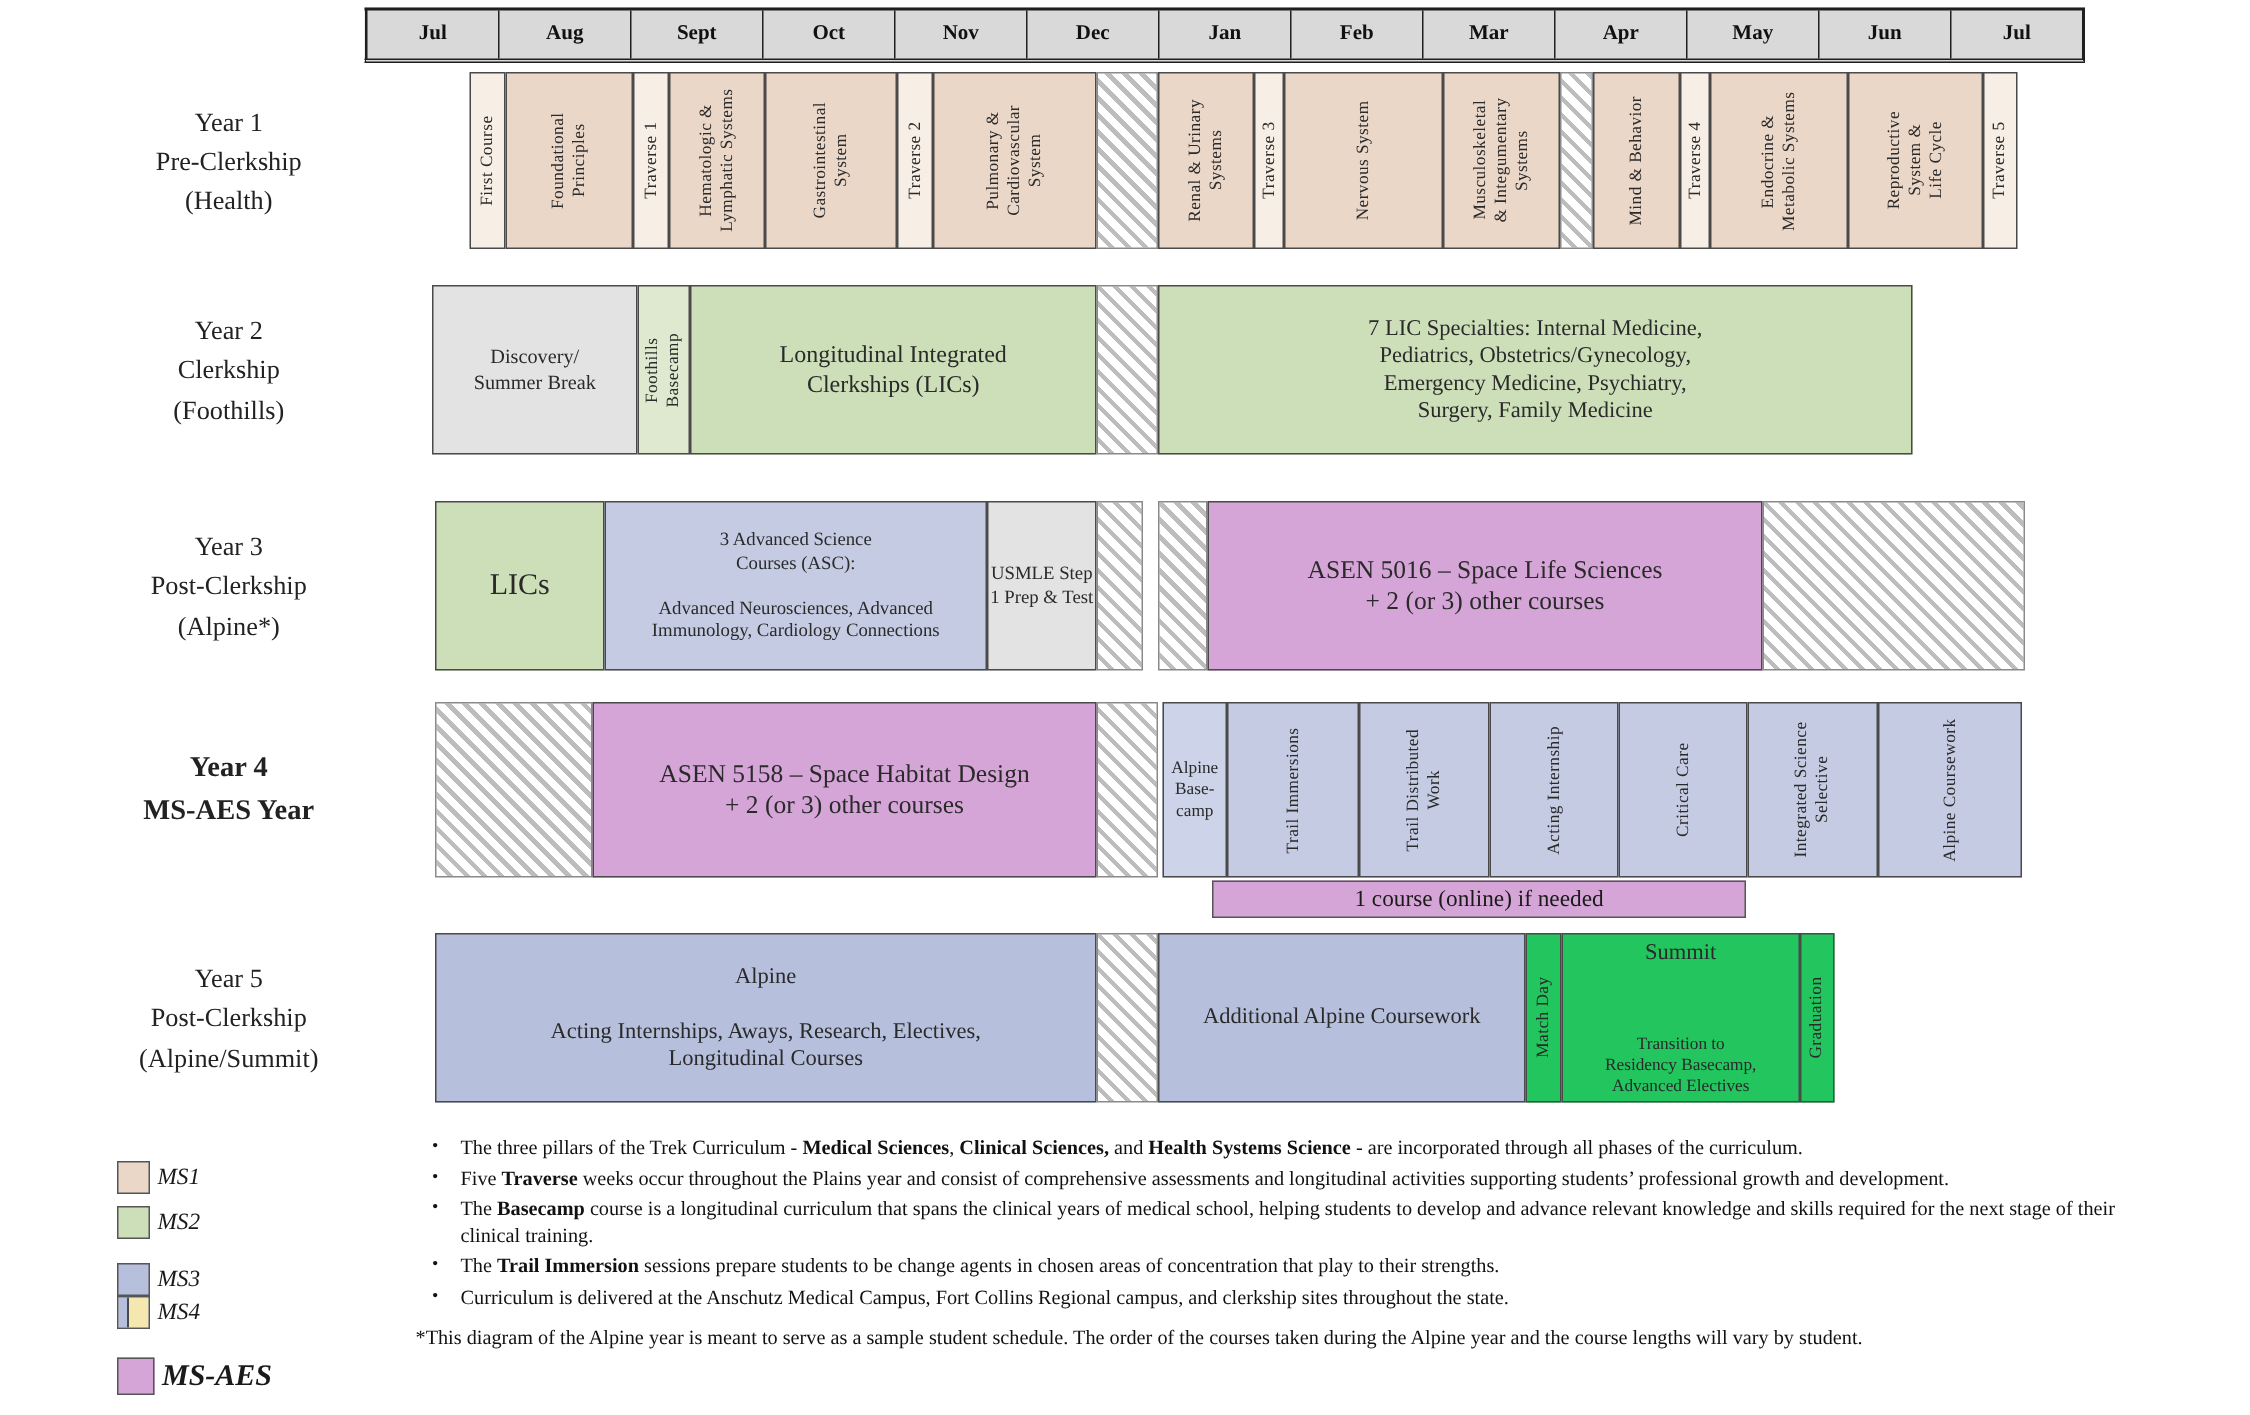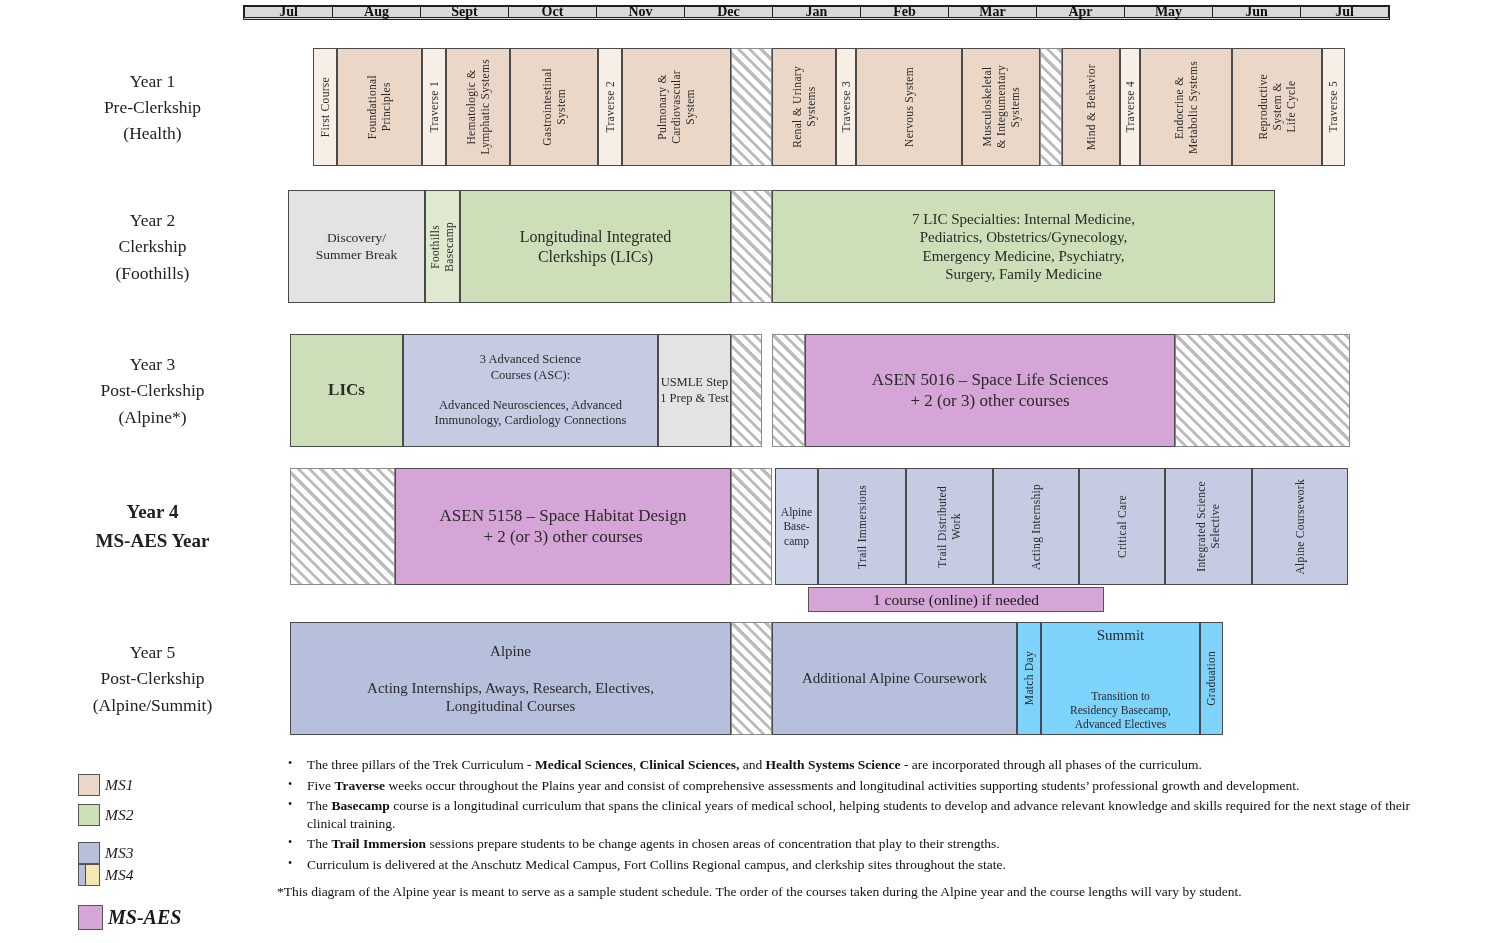--- a/index.html
+++ b/index.html
@@ -1,38 +1,38 @@
 <!DOCTYPE html>
 <html><head>
 <meta charset="utf-8">
 <style>
   html,body{margin:0;padding:0;background:#fff;}
   .canvas{position:relative;width:1500px;height:943px;background:#fff;
     font-family:"Liberation Serif",serif;color:#1a1a1a;overflow:hidden;}
 
   
-  .month-header{position:absolute;left:243px;top:5px;width:1147px;height:15px;
+  .month-header{position:absolute;left:243px;top:5px;width:1147px;height:37px;
     display:flex;background:#d9d9d9;border:2px solid #1f1f1f;border-bottom:3px double #1f1f1f;
     box-sizing:border-box;}
   .month-cell{flex:1;display:flex;align-items:center;justify-content:center;
     border-right:1px solid #1f1f1f;font-weight:bold;font-size:14px;color:#111;}
   .month-cell:last-child{border-right:none;}
 
   
   .block{position:absolute;box-sizing:border-box;border:1.5px solid #4a4a4a;
     display:flex;flex-direction:column;align-items:center;justify-content:center;
     text-align:center;overflow:hidden;}
   .block .lbl{white-space:pre-line;line-height:1.22;color:#2a2a2a;}
   .block .ttl{white-space:pre-line;line-height:1.25;color:#2a2a2a;margin-bottom:10px;}
   .block.v .lbl{writing-mode:vertical-rl;transform:rotate(180deg);letter-spacing:.3px;}
 
   .ms1{background:#EAD7C8;} .light{background:#F7EEE5;}
   .ms2{background:#CCDFB8;} .ms2l{background:#DEE9D0;}
   .ms3{background:#B6BFDB;} .ms3l{background:#C4CBE3;} .ms3ll{background:#CDD3E9;}
-  .ms4{background:#7dd3fc;gap:35px;} .msaes{background:#D5A5D7;} .grey{background:#E3E3E3;}
+  .ms4{background:#22c55e;gap:35px;} .msaes{background:#D5A5D7;} .grey{background:#E3E3E3;}
   .hatch{background:repeating-linear-gradient(45deg,#ffffff 0px,#ffffff 5px,#bdbdbd 5px,#bdbdbd 8px);
     border-color:#8a8a8a;}
 
   
   .row-label{position:absolute;left:55px;width:195px;display:flex;flex-direction:column;
     justify-content:center;text-align:center;font-size:17.5px;line-height:1.5;color:#222;}
   .row-label.bold{font-weight:bold;font-size:19px;}
 
   
   .pinkbar{position:absolute;box-sizing:border-box;border:1.5px solid #555;
@@ -163,21 +163,21 @@
 Pediatrics, Obstetrics/Gynecology,
 Emergency Medicine, Psychiatry,
 Surgery, Family Medicine</span>
       </div>
       <div class="row-label" style="top: 334px; height: 113px;">
         <div>Year 3</div>
         <div>Post-Clerkship</div>
         <div>(Alpine*)</div>
       </div>
       <div class="block ms2" style="left: 290px; top: 334px; width: 113px; height: 113px;">
-        <span class="lbl" style="font-size: 17px; font-weight: bold;">LICs</span>
+        <span class="lbl" style="font-size: 20px;">LICs</span>
       </div>
       <div class="block ms3l" style="left: 403px; top: 334px; width: 255px; height: 113px;">
         <span class="lbl" style="font-size: 12.5px;">3 Advanced Science
 Courses (ASC):
 
 Advanced Neurosciences, Advanced
 Immunology, Cardiology Connections</span>
       </div>
       <div class="block grey" style="left: 658px; top: 334px; width: 73px; height: 113px;">
         <span class="lbl" style="font-size: 12.5px;">USMLE Step
@@ -247,21 +247,21 @@
         <span class="ttl" style="font-size: 15px;">Summit</span>
         <span class="lbl" style="font-size: 11.5px;">Transition to
 Residency Basecamp,
 Advanced Electives</span>
       </div>
       <div class="block ms4 v" style="left: 1200px; top: 622px; width: 23px; height: 113px;">
         <span class="lbl" style="font-size: 11.5px;">Graduation</span>
       </div>
     </div>
   <div id="extra-bar-host">
-      <div class="pinkbar msaes" style="left: 808px; top: 587px; width: 296px; height: 25px;">1 course (online) if needed</div>
+      <div class="pinkbar msaes" style="left: 808px; top: 587px; width: 356px; height: 25px;">1 course (online) if needed</div>
     </div>
   <div id="legend-host">
       <div class="legend-item" style="left: 78px; top: 774px;">
         <span class="swatch ms1"></span>
         <span class="legend-label">MS1</span>
       </div>
       <div class="legend-item" style="left: 78px; top: 804px;">
         <span class="swatch ms2"></span>
         <span class="legend-label">MS2</span>
       </div>

